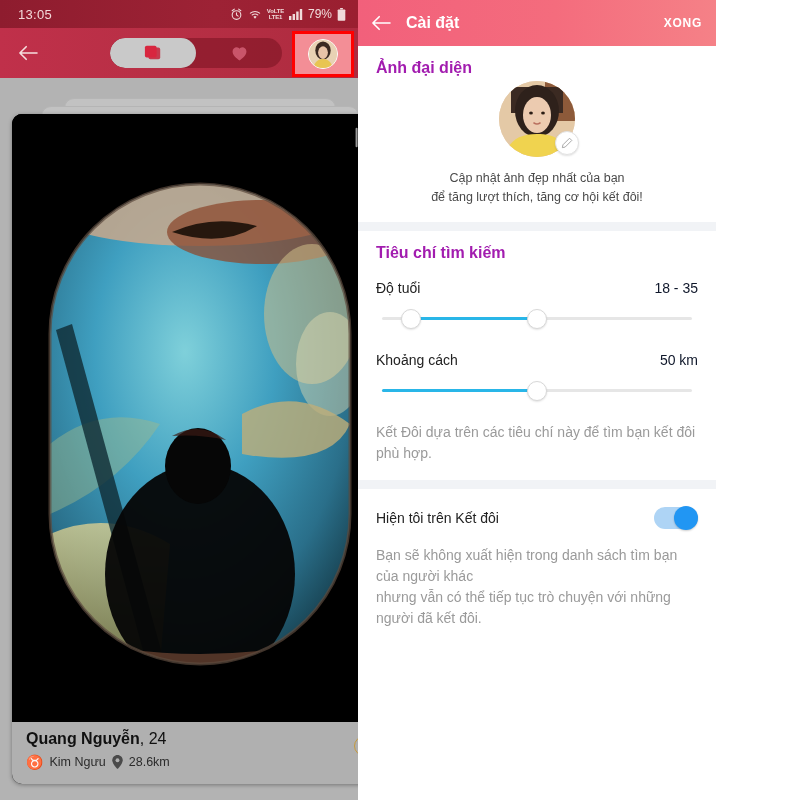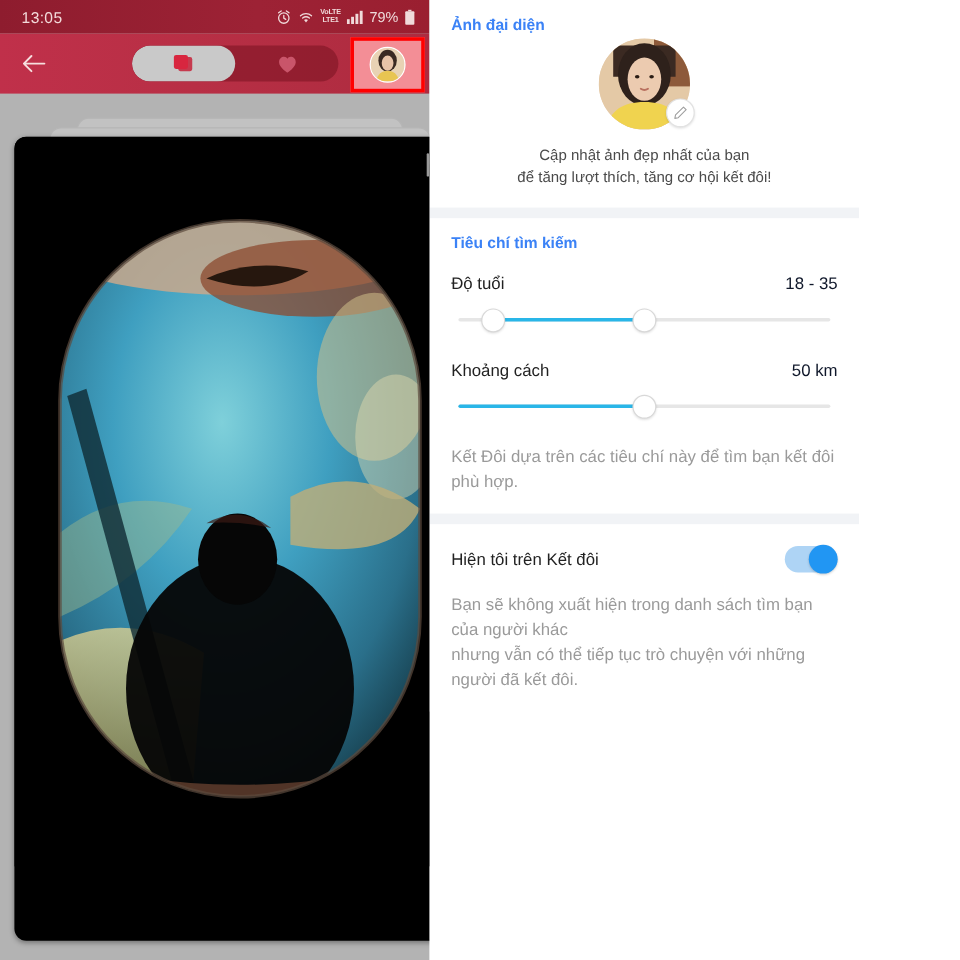--- a/index.html
+++ b/index.html
@@ -108,21 +108,21 @@
   .settings-header {
     height: 46px;
     background: linear-gradient(90deg, #f2607b 0%, #f46c7d 55%, #f58187 100%);
     display: flex; align-items: center; padding: 0 14px 0 12px;
   }
   .sh-title { color: #fff; font-size: 16px; font-weight: bold; margin-left: 14px; flex: 1; }
   .sh-done { color: #ffffff; font-size: 12px; font-weight: bold; letter-spacing: .7px; cursor: pointer; }
 
   .section { background: #fff; padding: 0 18px; }
   .gap { height: 9px; background: #f1f3f6; }
-  .sec-title { font-size: 13px; color: #3b82f6; padding-top: 13px; font-weight: bold; }
+  .sec-title { font-size: 16px; color: #a21caf; padding-top: 13px; font-weight: bold; }
 
   .avatar-block { display: flex; flex-direction: column; align-items: center; padding-top: 4px; padding-bottom: 14px; }
   .avatar-wrap { position: relative; width: 76px; height: 76px; }
   .avatar-lg {
     width: 76px; height: 76px; border-radius: 50%;
     overflow: hidden; background: #e7cfb3;
   }
   .edit-fab {
     position: absolute; right: -4px; bottom: 2px;
     width: 24px; height: 24px; border-radius: 50%;
@@ -279,26 +279,48 @@
               <path d="M160 322 q28 -16 54 4 q-26 -6 -54 -4z" fill="#3a1a14" opacity="0.7"></path>
               <path d="M38 520 q150 40 300 0 v30 H38z" fill="#5a3a2a" opacity="0.9"></path>
             </g>
             <path d="M188 70 a150 150 0 0 1 150 150 v180 a150 150 0 0 1 -150 150 a150 150 0 0 1 -150 -150 v-180 a150 150 0 0 1 150 -150 z" fill="none" stroke="#5d4a3d" stroke-width="3" opacity="0.7"></path>
           </svg>
           <svg class="flag-icon" width="22" height="22" viewBox="0 0 24 24">
             <path d="M5 3v19" stroke="#9a9a9a" stroke-width="2.2" stroke-linecap="round"></path>
             <path d="M6.5 4h12l-2.6 4.2L18.5 12h-12z" fill="#9a9a9a"></path>
           </svg>
         </div>
+        <div class="info-bar">
+          <div class="info-name">
+            <span>Quang Nguyễn</span><span class="age">, 24</span>
+          </div>
+          <div class="info-meta">
+            <span class="zodiac">♉</span>
+            <span>Kim Ngưu</span>
+            <svg width="11" height="14" viewBox="0 0 12 16">
+              <path d="M6 0C2.7 0 0 2.7 0 6c0 4.4 6 10 6 10s6-5.6 6-10c0-3.3-2.7-6-6-6z" fill="#4a4a4a"></path>
+              <circle cx="6" cy="6" r="2.2" fill="#b0b0b0"></circle>
+            </svg>
+            <span>28.6km</span>
+          </div>
+          <div class="info-circle">i</div>
+        </div>
       </div>
     </div>
   </div>
 
   <div class="right-pane">
 
+    <div class="settings-header">
+      <svg width="22" height="18" viewBox="0 0 24 20">
+        <path d="M10 3L3 10l7 7M3 10h19" stroke="#ffffff" stroke-width="1.8" fill="none" stroke-linecap="round" stroke-linejoin="round"></path>
+      </svg>
+      <div class="sh-title">Cài đặt</div>
+      <div class="sh-done">XONG</div>
+    </div>
 
     <div class="section">
       <div class="sec-title">Ảnh đại diện</div>
       <div class="avatar-block">
         <div class="avatar-wrap">
           <div class="avatar-lg">
             <svg width="76" height="76" viewBox="0 0 76 76">
               <rect width="76" height="76" fill="#e4c9a6"></rect>
               <rect x="46" y="0" width="30" height="40" fill="#8d5a3a"></rect>
               <path d="M12 6h52v26H12z" fill="#3b2a22"></path>

